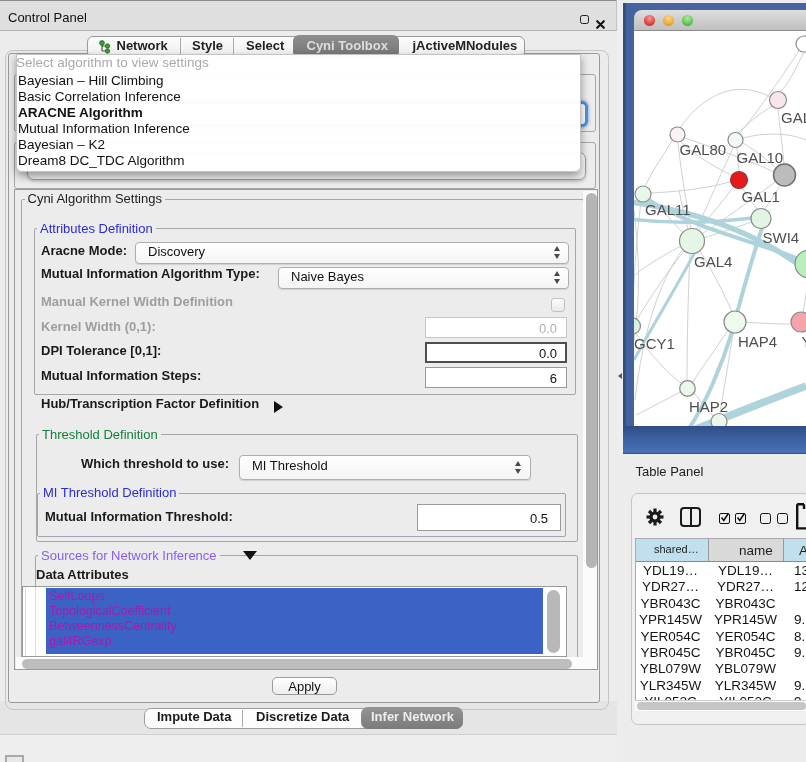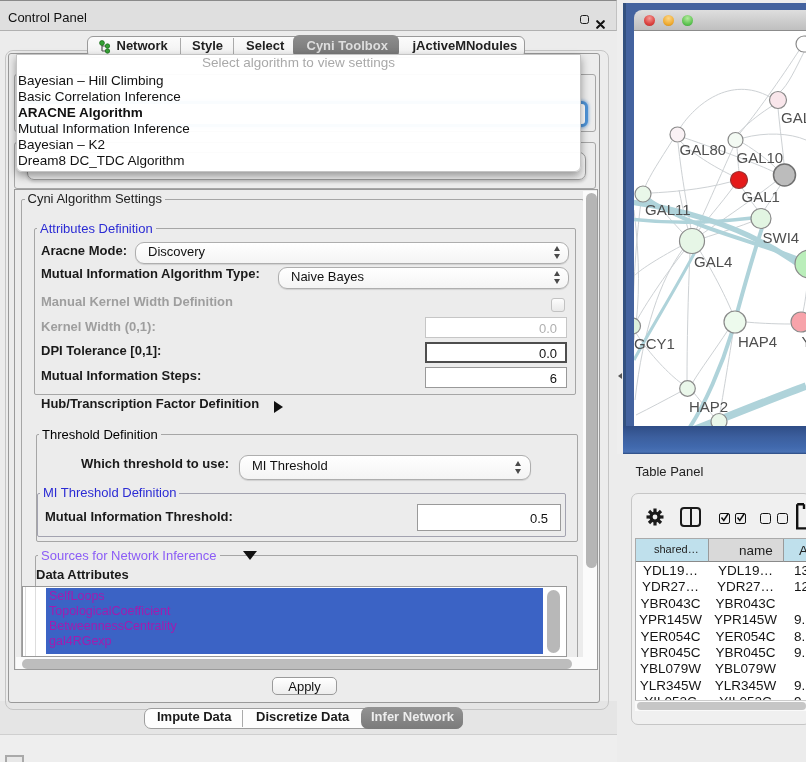--- a/index.html
+++ b/index.html
@@ -1,19 +1,19 @@
 <!DOCTYPE html>
 <html><head>
 <meta charset="utf-8">
 <style>
 html,body{margin:0;padding:0;}
 #page{position:relative;width:806px;height:762px;background:#eeeeee;font-family:"Liberation Sans",sans-serif;overflow:hidden;}
 .abs{position:absolute;}
 .lbl{position:absolute;font-size:13px;font-weight:bold;color:#1a1a1a;white-space:nowrap;}
-.combo{position:absolute;background:linear-gradient(#ffffff,#f4f4f4);border:1px solid #aeaeae;border-radius:9px;box-shadow:0 1px 1px rgba(0,0,0,0.12);}
+.combo{position:absolute;background:linear-gradient(#ffffff,#f4f4f4);border:1px solid #aeaeae;border-radius:4px;box-shadow:0 1px 1px rgba(0,0,0,0.12);}
 .combo .ct{position:absolute;left:12px;top:0.5px;font-size:13px;color:#111;white-space:nowrap;}
 .arr{position:absolute;width:0;height:0;border-left:3.5px solid transparent;border-right:3.5px solid transparent;}
 .arr.up{border-bottom:5px solid #4a4a4a;}
 .arr.dn{border-top:5px solid #4a4a4a;}
 .fld{position:absolute;background:#fff;font-size:13px;text-align:right;white-space:nowrap;}
 .grp{position:absolute;border:1px solid #a6a6a6;border-radius:2px;}
 .gt{position:absolute;font-size:13px;background:#ececec;padding:2px 3px;white-space:nowrap;}
 </style>
 </head>
 <body>
@@ -52,21 +52,21 @@
 <div class="lbl" style="left:246px;top:37.5px;color:#222;">Select</div>
 <div class="lbl" style="left:306.5px;top:37.5px;color:#dedede;">Cyni Toolbox</div>
 <div class="lbl" style="left:412.5px;top:37.5px;color:#222;text-align:right;">jActiveMNodules</div>
 
 <div class="grp" style="left:14px;top:74px;width:580px;height:56px;border-radius:3px;"></div>
 <div class="abs" style="left:22px;top:100.5px;width:566px;height:26px;background:#fff;border:3px solid #4e93d6;border-radius:6px;box-shadow:0 0 3px 1px rgba(74,144,216,0.55);box-sizing:border-box;"></div>
 <div class="grp" style="left:14px;top:141.5px;width:580px;height:45px;border-radius:3px;"></div>
 <div class="abs" style="left:27px;top:152px;width:559px;height:28px;background:linear-gradient(#fdfdfd,#ededed);border:1px solid #9b9b9b;border-radius:7px;box-sizing:border-box;box-shadow:0 2px 3px rgba(0,0,0,0.18);"></div>
 
 <div class="abs" id="popup" style="left:16px;top:54px;width:565px;height:118px;background:rgba(255,255,255,0.97);border:1px solid #c4c4c4;border-radius:0 0 6px 6px;box-shadow:0 4px 9px rgba(0,0,0,0.38);box-sizing:border-box;"></div>
-<div class="abs" style="left:16px;top:55px;width:565px;text-align:center;font-size:13.5px;color:#a9a9a9;">Select algorithm to view settings</div>
+<div class="abs" style="left:16px;top:55px;width:565px;text-align:left;font-size:13.5px;color:#a9a9a9;">Select algorithm to view settings</div>
 <div class="abs" style="left:18px;top:72.5px;font-size:13.5px;color:#111;line-height:16px;white-space:nowrap;">Bayesian – Hill Climbing<br>Basic Correlation Inference<br><b>ARACNE Algorithm</b><br>Mutual Information Inference<br>Bayesian – K2<br>Dream8 DC_TDC Algorithm</div>
 
 <div class="abs" style="left:14px;top:189px;width:584px;height:481px;border:1px solid #9a9a9a;box-sizing:border-box;background:#ececec;overflow:hidden;" id="scrollpane">
 
   <div class="grp" style="left:6px;top:9px;width:561px;height:470px;"></div>
   <div class="gt" style="left:9.5px;top:-1px;color:#222;">Cyni Algorithm Settings</div>
 
   <div class="grp" style="left:19px;top:38px;width:540px;height:165px;"></div>
   <div class="gt" style="left:22px;top:28.5px;color:#2b2bd4;">Attributes Definition</div>
 
@@ -88,21 +88,21 @@
   <div class="fld" style="left:410px;top:127px;width:142px;height:21px;border:1px solid #c6c6c6;box-sizing:border-box;color:#b0b0b0;padding:3px 9px 0 0;">0.0</div>
   <div class="lbl" style="left:26px;top:152.5px;">DPI Tolerance [0,1]:</div>
   <div class="fld" style="left:410px;top:152px;width:142px;height:21px;border:2px solid #4e4e4e;box-sizing:border-box;color:#111;padding:2px 8px 0 0;">0.0</div>
   <div class="lbl" style="left:26px;top:178px;">Mutual Information Steps:</div>
   <div class="fld" style="left:410px;top:177px;width:142px;height:21px;border:1px solid #999;box-sizing:border-box;color:#111;padding:3px 9px 0 0;">6</div>
 
   <div class="lbl" style="left:26px;top:205.5px;">Hub/Transcription Factor Definition</div>
   <div class="abs" style="left:259px;top:211px;width:0;height:0;border-top:6px solid transparent;border-bottom:6px solid transparent;border-left:9px solid #111;"></div>
 
   <div class="grp" style="left:21px;top:244px;width:540px;height:106px;"></div>
-  <div class="gt" style="left:24px;top:235px;color:#000000;">Threshold Definition</div>
+  <div class="gt" style="left:24px;top:235px;color:#15803d;">Threshold Definition</div>
   <div class="lbl" style="left:66px;top:266px;">Which threshold to use:</div>
   <div class="combo" style="left:224px;top:265px;width:290px;height:23px;">
         <span class="ct" style="top:2px;">MI Threshold</span>
         <span class="arr up" style="right:9px;top:4.5px;"></span>
         <span class="arr dn" style="right:9px;top:12.5px;"></span>
       </div>
 
   <div class="grp" style="left:22px;top:303px;width:527px;height:42px;border-color:#a3a3b0;"></div>
   <div class="gt" style="left:25px;top:293px;color:#2b2bd4;">MI Threshold Definition</div>
   <div class="lbl" style="left:30px;top:318.5px;">Mutual Information Threshold:</div>

